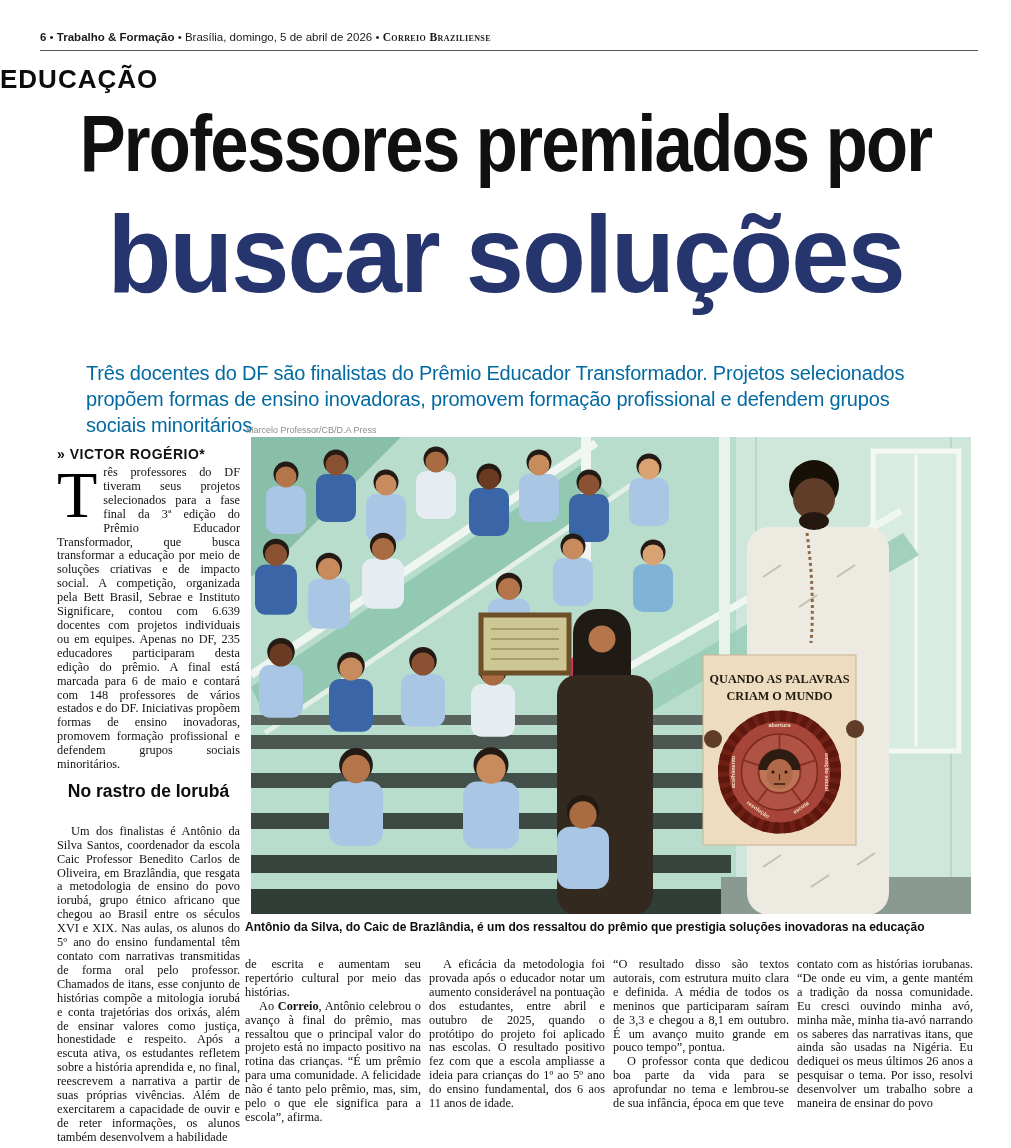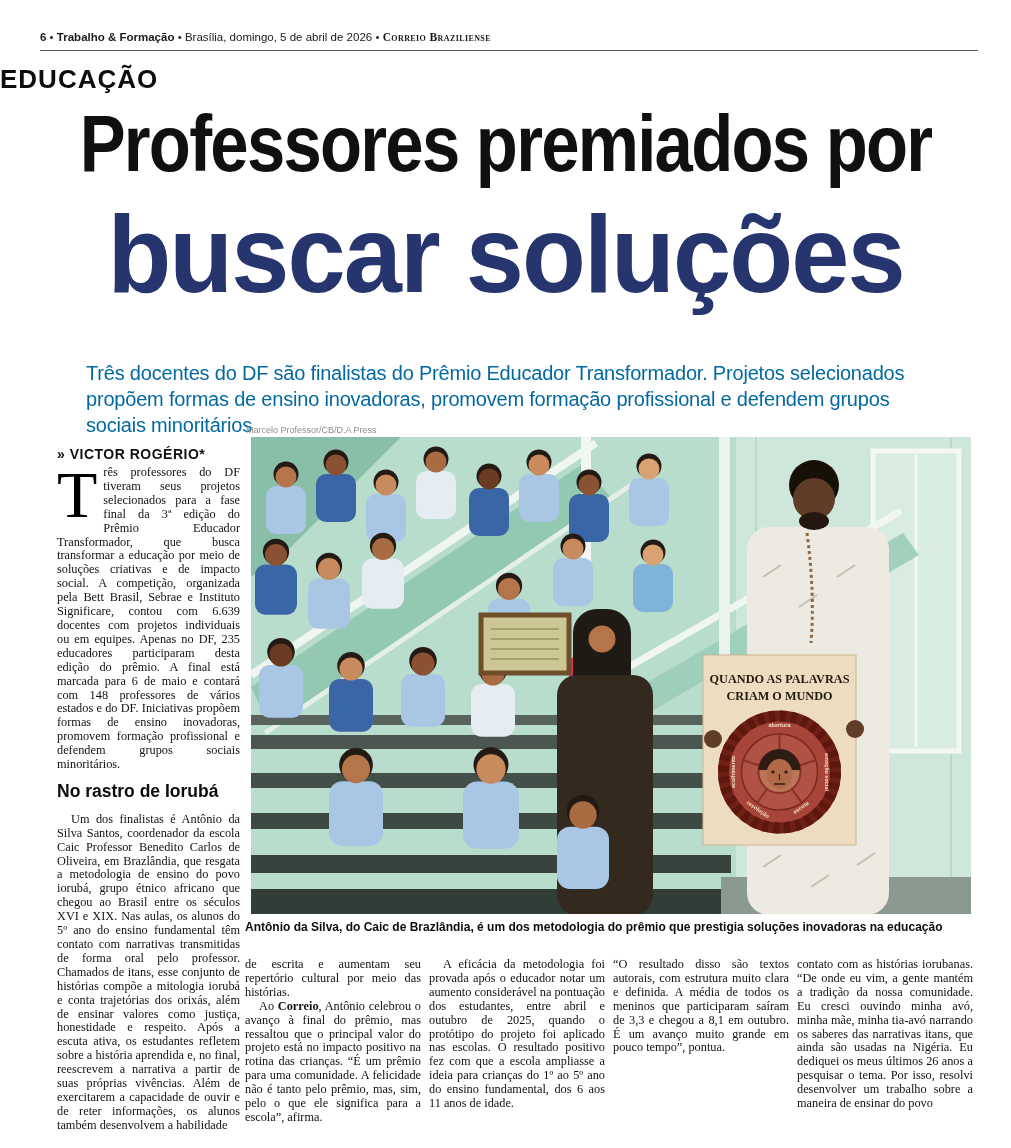--- a/index.html
+++ b/index.html
@@ -24,21 +24,21 @@
   .subhead{position:absolute;left:86px;top:360px;width:838px;
        font-family:"Liberation Sans",sans-serif;font-size:20px;line-height:26px;color:#0369a1;letter-spacing:-.2px;}
   .byline{position:absolute;left:57px;top:446px;font-family:"Liberation Sans",sans-serif;
        font-weight:700;font-size:14px;letter-spacing:.5px;color:#111;}
   
   .col1{position:absolute;left:57px;top:466px;width:183px;font-size:12.3px;line-height:13.9px;
         text-align:justify;hyphens:auto;}
   .col1 p{margin:0;}
   .dropcap{float:left;font-size:66px;line-height:54px;padding:2px 6px 0 0;font-weight:400;color:#000;}
   .subhd2{font-family:"Liberation Sans",sans-serif;font-weight:700;font-size:17.5px;
-          margin:13px 0 14px 0;text-align:left;color:#0c0c0c;}
+          margin:13px 0 26px 0;text-align:center;color:#0c0c0c;}
   .indent{text-indent:14px;}
   
   .credit{position:absolute;left:246px;top:425px;font-family:"Liberation Sans",sans-serif;
           font-size:9px;color:#8d8d8d;}
   .photo{position:absolute;left:245px;top:437px;width:720px;height:421px;background:#b9ddcc;margin-left:6px;}
   .caption{position:absolute;left:245px;top:920px;width:725px;font-family:"Liberation Sans",sans-serif;
            font-weight:700;font-size:12px;color:#0d0d0d;}
   
   .bcols{position:absolute;left:245px;top:958px;width:731px;display:flex;gap:8px;}
   .bcol{width:176px;font-size:12.3px;line-height:13.9px;text-align:justify;hyphens:auto;}
@@ -287,31 +287,32 @@
             <text transform="translate(506,374) rotate(35)">resolução</text>
             <text transform="translate(484,335) rotate(-90)">acolhimento</text>
           </g>
         </g>
         <circle cx="462" cy="302" r="9" fill="#5f3d28"></circle>
         <circle cx="604" cy="292" r="9" fill="#5f3d28"></circle>
       </g>
     </svg>
   </div>
 
-  <div class="caption">Antônio da Silva, do Caic de Brazlândia, é um dos metodologia do prêmio que prestigia soluções inovadoras na educação</div>
+  <div class="caption">Antônio da Silva, do Caic de Brazlândia, é um dos ressaltou do prêmio que prestigia soluções inovadoras na educação</div>
 
   <div class="bcols">
     <div class="bcol">
       <p>de escrita e aumentam seu repertório cultural por meio das histórias.</p>
       <p class="indent"><span>Ao </span><b>Correio</b><span>, Antônio celebrou o avanço à final do prêmio, mas ressaltou que o principal valor do projeto está no impacto positivo na rotina das crianças. “É um prêmio para uma comunidade. A felicidade não é tanto pelo prêmio, mas, sim, pelo o que ele significa para a escola”, afirma.</span></p>
     </div>
     <div class="bcol">
       <p class="indent">A eficácia da metodologia foi provada após o educador notar um aumento considerável na pontuação dos estudantes, entre abril e outubro de 2025, quando o protótipo do projeto foi aplicado nas escolas. O resultado positivo fez com que a escola ampliasse a ideia para crianças do 1º ao 5º ano do ensino fundamental, dos 6 aos 11 anos de idade.</p>
     </div>
     <div class="bcol">
       <p>“O resultado disso são textos autorais, com estrutura muito clara e definida. A média de todos os meninos que participaram saíram de 3,3 e chegou a 8,1 em outubro. É um avanço muito grande em pouco tempo”, pontua.</p>
+      <p class="indent">O professor conta que dedicou boa parte da vida para se aprofundar no tema e lembrou-se de sua infância, época em que teve</p>
     </div>
     <div class="bcol">
       <p>contato com as histórias iorubanas. “De onde eu vim, a gente mantém a tradição da nossa comunidade. Eu cresci ouvindo minha avó, minha mãe, minha tia-avó narrando os saberes das narrativas itans, que ainda são usadas na Nigéria. Eu dediquei os meus últimos 26 anos a pesquisar o tema. Por isso, resolvi desenvolver um trabalho sobre a maneira de ensinar do povo</p>
     </div>
   </div>
 
 </div>
 
 </body></html>

